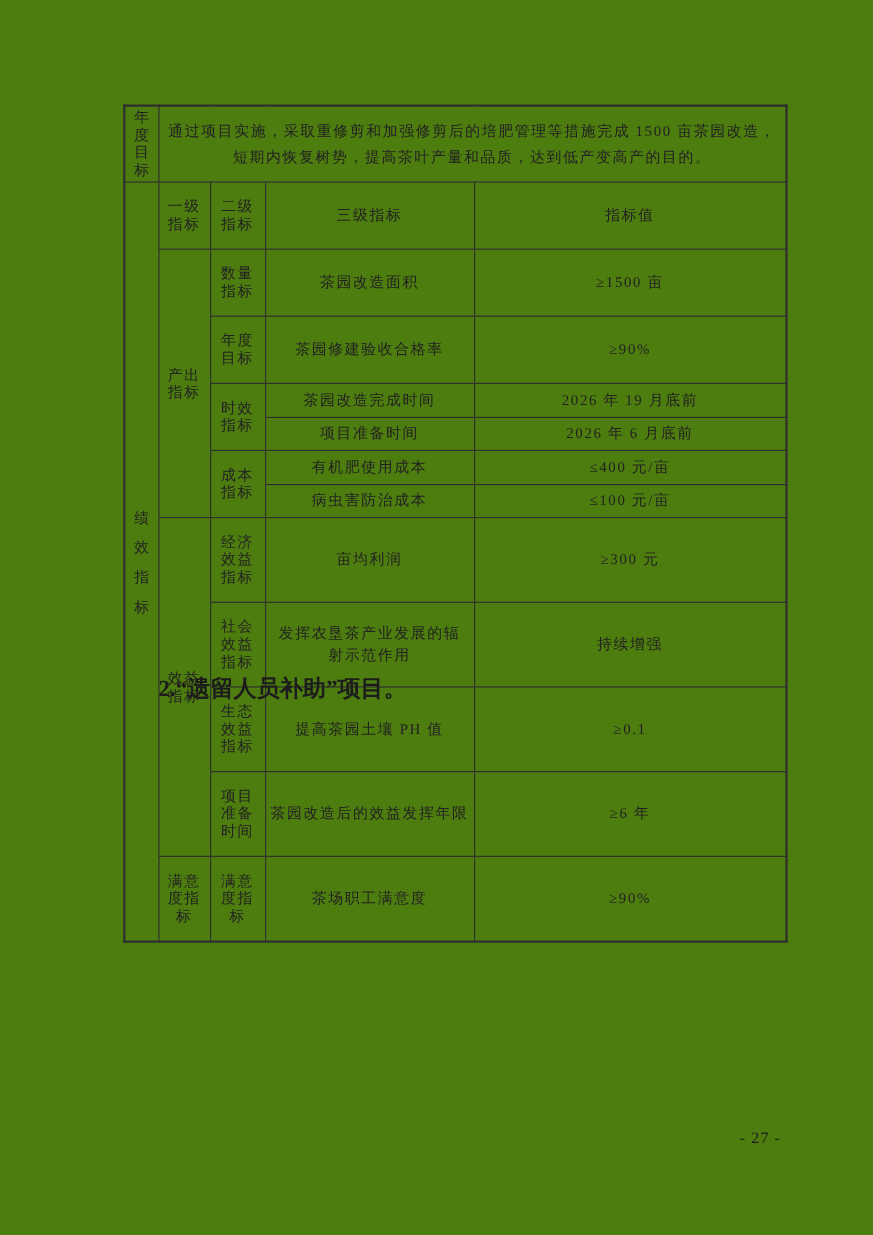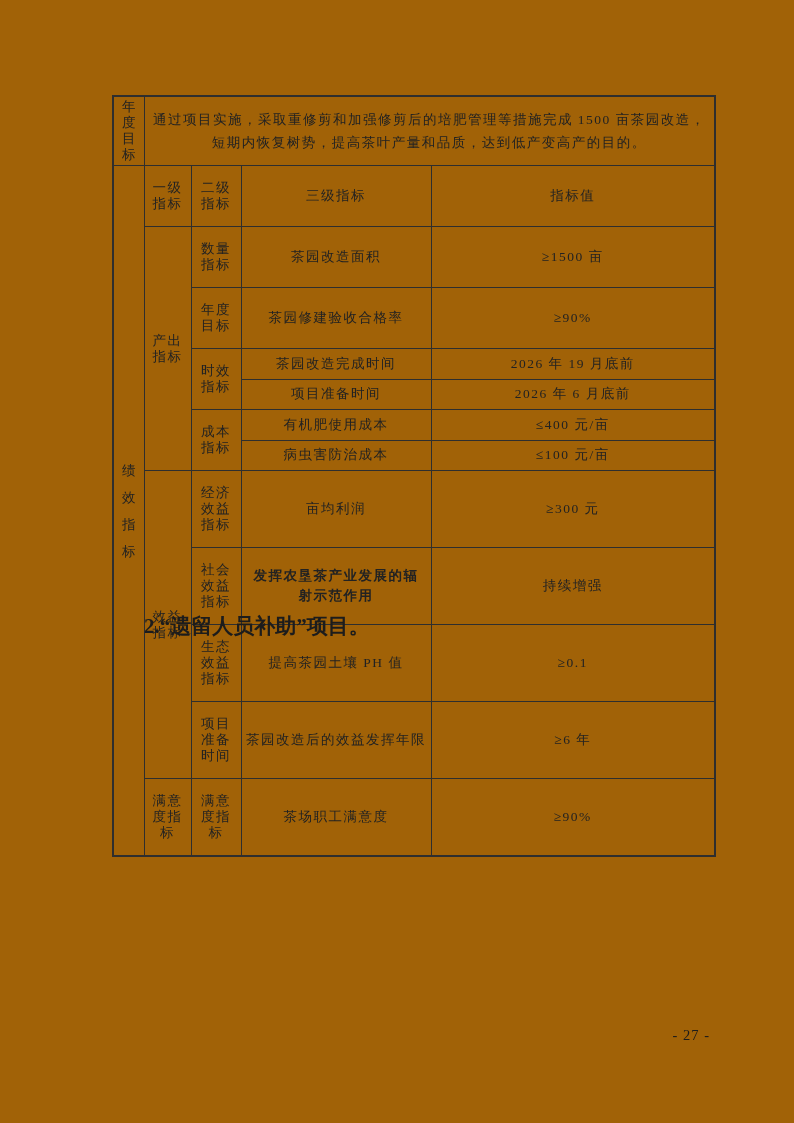--- a/index.html
+++ b/index.html
@@ -1,21 +1,21 @@
 <!DOCTYPE html>
 <html><head>
 <meta charset="utf-8">
 <style>
   * { box-sizing: border-box; }
   html,body { margin:0; padding:0; background:#888; }
   .page {
     position: relative;
     width: 794px; height: 1123px;
     margin: 0 auto;
-    background: #a16207;
+    background: #4d7c0f;
     font-family: "Liberation Serif", "DejaVu Serif", serif;
     color: #1c1c1c;
     overflow: hidden;
   }
 
   
   table.perf {
     position: absolute; left: 112px; top: 95px;
     width: 602px;
     border-collapse: collapse;
@@ -34,21 +34,21 @@
   td.goal-text {
     text-align: left;
     padding: 6px 12px;
     line-height: 23px;
   }
   
   .v1 { width: 16px; margin: 0 auto; word-break: break-all; line-height: 16px; letter-spacing: 0; }
   .vtall { width: 16px; margin: 0 auto; word-break: break-all; line-height: 27px; letter-spacing: 0; }
   
   .w2 { width: 31px; margin: 12px auto; word-break: break-all; line-height: 16px; text-align: center; }
-  .narrow { max-width: 168px; margin: 0 auto; line-height: 20px; font-weight: bold; }
+  .narrow { max-width: 168px; margin: 0 auto; line-height: 20px; }
 
   tr.h-goal   { height: 68px; }
   tr.h-head   { height: 34px; }
   tr.h-sm     { height: 20px; }
   tr.h-eco    { height: 38px; }
   tr.h-md     { height: 40px; }
   tr.h-sus    { height: 54px; }
   tr.h-sat    { height: 44px; }
 
   

